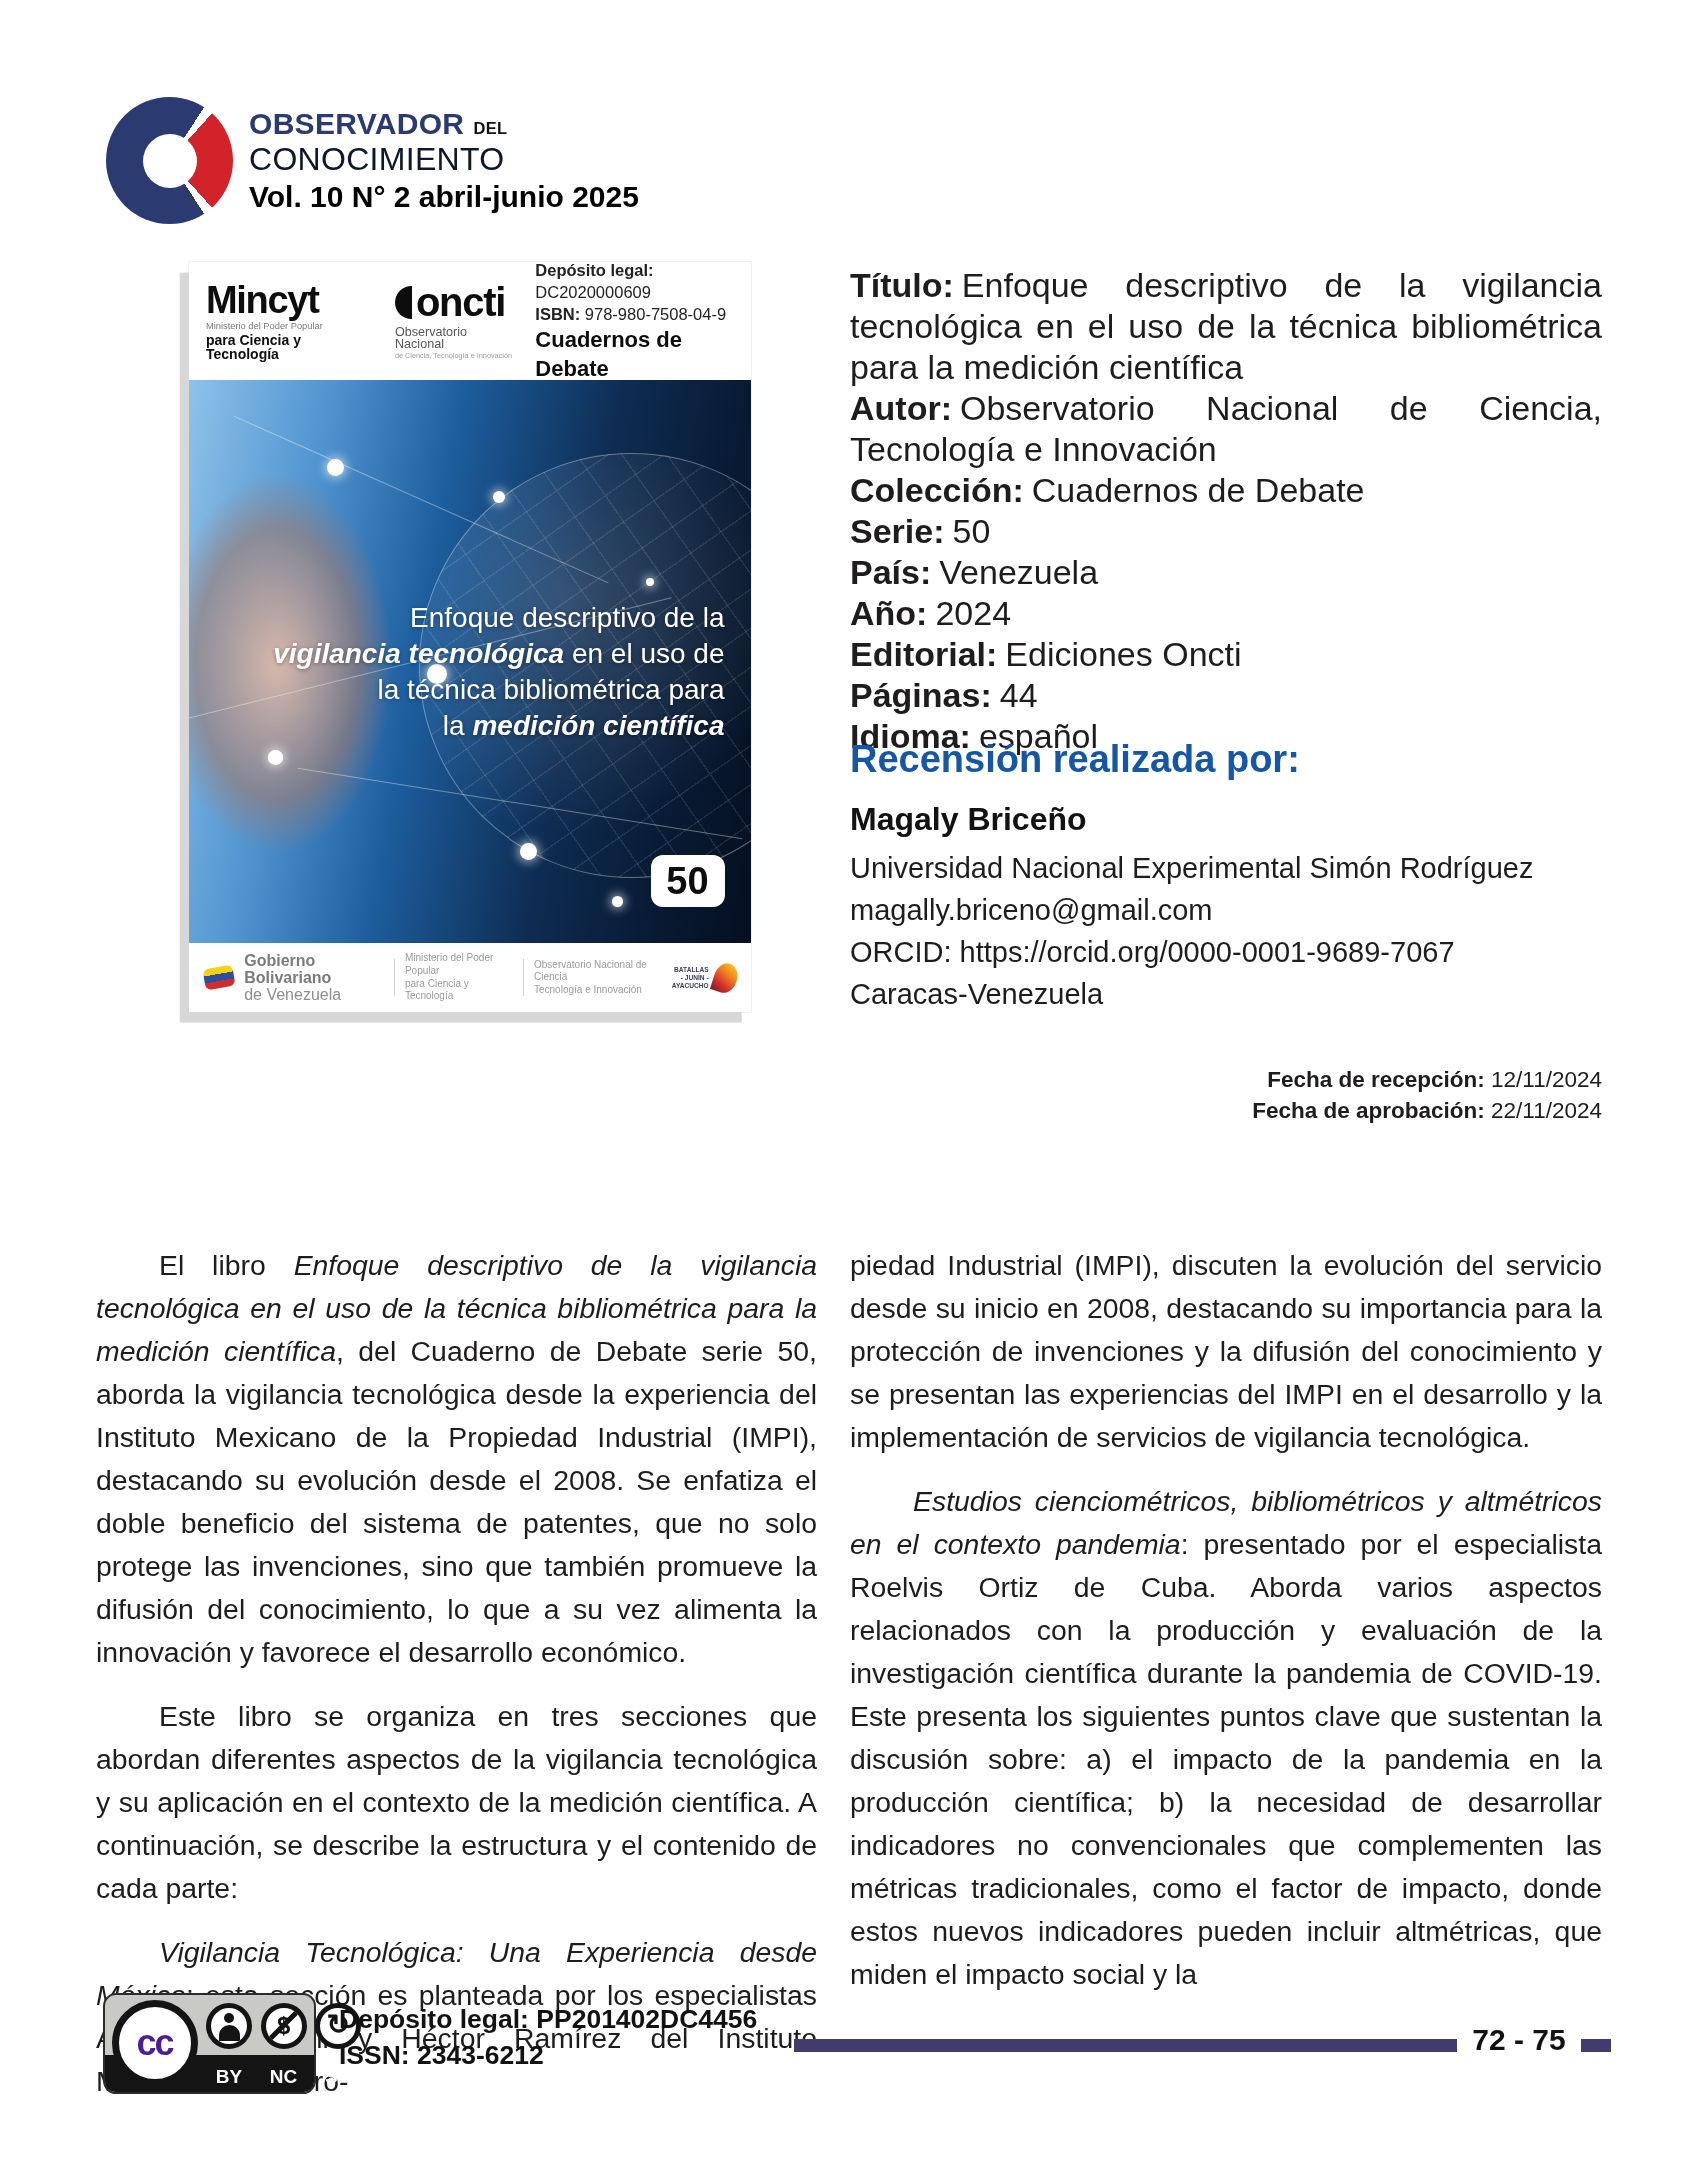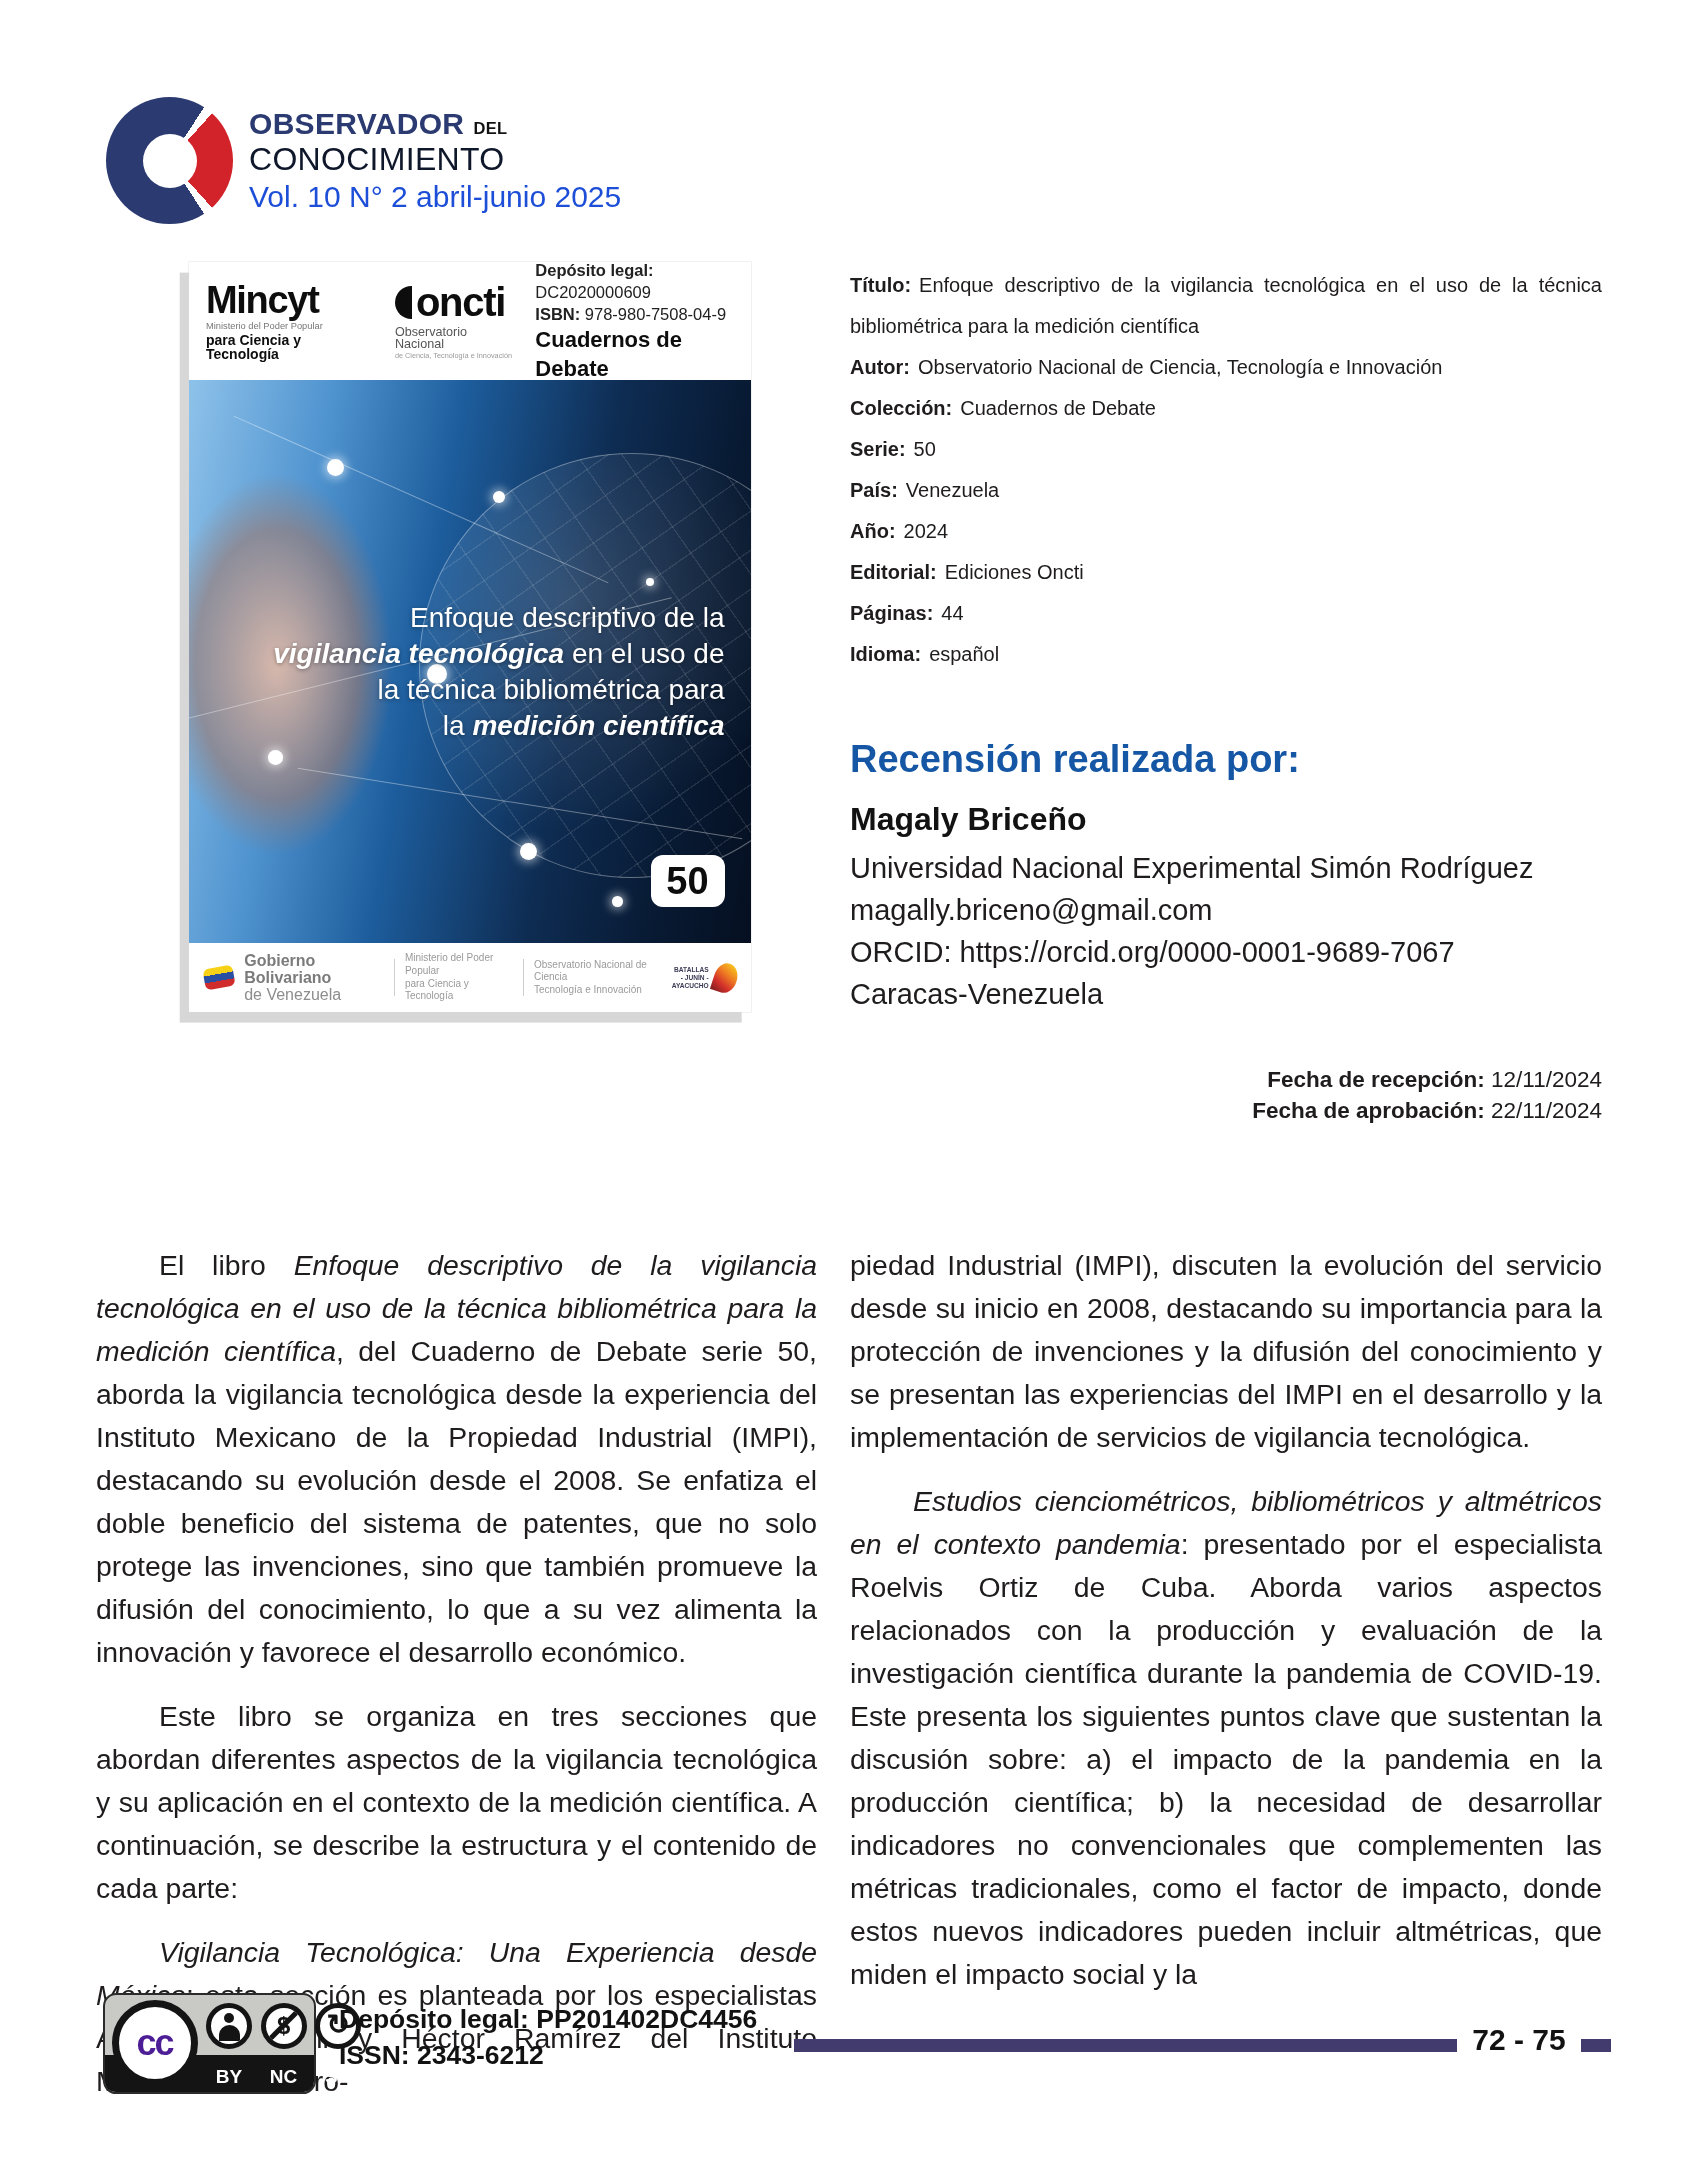--- a/index.html
+++ b/index.html
@@ -12,21 +12,21 @@
   
   .brand{left:106px;top:97px;display:flex;align-items:center;gap:16px;}
   .brand-icon{width:127px;height:127px;border-radius:50%;position:relative;flex:0 0 auto;
     background:conic-gradient(from 0deg,#2b3a71 0 33deg,#ffffff 33deg 42deg,#d2232a 42deg 138deg,#ffffff 138deg 147deg,#2b3a71 147deg 360deg);}
   .brand-icon:after{content:"";position:absolute;left:50%;top:50%;width:54px;height:54px;
     transform:translate(-50%,-50%);background:#fff;border-radius:50%;}
   .brand-text{line-height:1;}
   .brand-l1{font-size:30px;font-weight:800;color:#2b3a71;letter-spacing:0.3px;}
   .brand-l1 .del{font-size:16.5px;color:#121212;font-weight:800;margin-left:9.3px;}
   .brand-l2{font-size:32px;font-weight:400;color:#0f172a;letter-spacing:0.3px;margin-top:4px;}
-  .brand-l3{font-size:30px;font-weight:400;color:#1d4ed8;margin-top:6.6px;}
+  .brand-l3{font-size:30px;font-weight:700;color:#000000;margin-top:6.6px;}
 
   
   .cover{left:189px;top:262px;width:562px;height:750px;background:#fff;
     box-shadow:-9.3px 10.6px 0 #d7d7d7, 0 0 0 0.7px #ececec;}
   .cover-top{height:118px;background:#fff;display:flex;align-items:center;padding:0 17px;gap:22.5px;box-sizing:border-box;}
   .mincyt{line-height:1;}
   .mincyt-name{font-size:38px;font-weight:900;letter-spacing:-1.3px;color:#0d0d0d;}
   .mincyt-s1{font-size:9.3px;color:#777;margin-top:2.6px;}
   .mincyt-s2{font-size:14px;font-weight:800;color:#0d0d0d;margin-top:1.3px;}
   .oncti{line-height:1;margin-left:4px;}
@@ -59,21 +59,21 @@
   .gov{line-height:17px;font-size:16px;color:#8d8d8d;}
   .gov b{color:#7b7b7b;}
   .vsep{width:0.7px;height:37px;background:#cfcfcf;flex:0 0 auto;}
   .ministrip{font-size:10px;color:#9a9a9a;line-height:12.6px;}
   .emblem{margin-left:auto;display:flex;align-items:center;gap:5.3px;}
   .emblem-txt{font-size:6.6px;line-height:8px;color:#3b3b55;text-align:right;font-weight:700;}
   .flame{width:22.5px;height:30px;border-radius:60% 60% 60% 0;transform:rotate(18deg);
     background:linear-gradient(205deg,#f7c21e 10%,#ef7d23 40%,#d3302b 70%,#7c1d1f 100%);}
 
   
-  .meta{left:850px;top:265px;width:752px;font-size:20px;line-height:41px;}
+  .meta{left:850px;top:265px;width:752px;font-size:34px;line-height:41px;}
   .meta p{margin:0;text-align:justify;}
   .meta b{margin-right:8px;}
 
   
   .review{left:850px;top:738px;width:752px;}
   .review h2{margin:0 0 20px 0;font-size:38px;font-weight:800;color:#1557a5;}
   .reviewer{font-size:32px;font-weight:700;color:#121212;margin-bottom:9.3px;}
   .review .line{font-size:29px;line-height:42px;}
 
   

